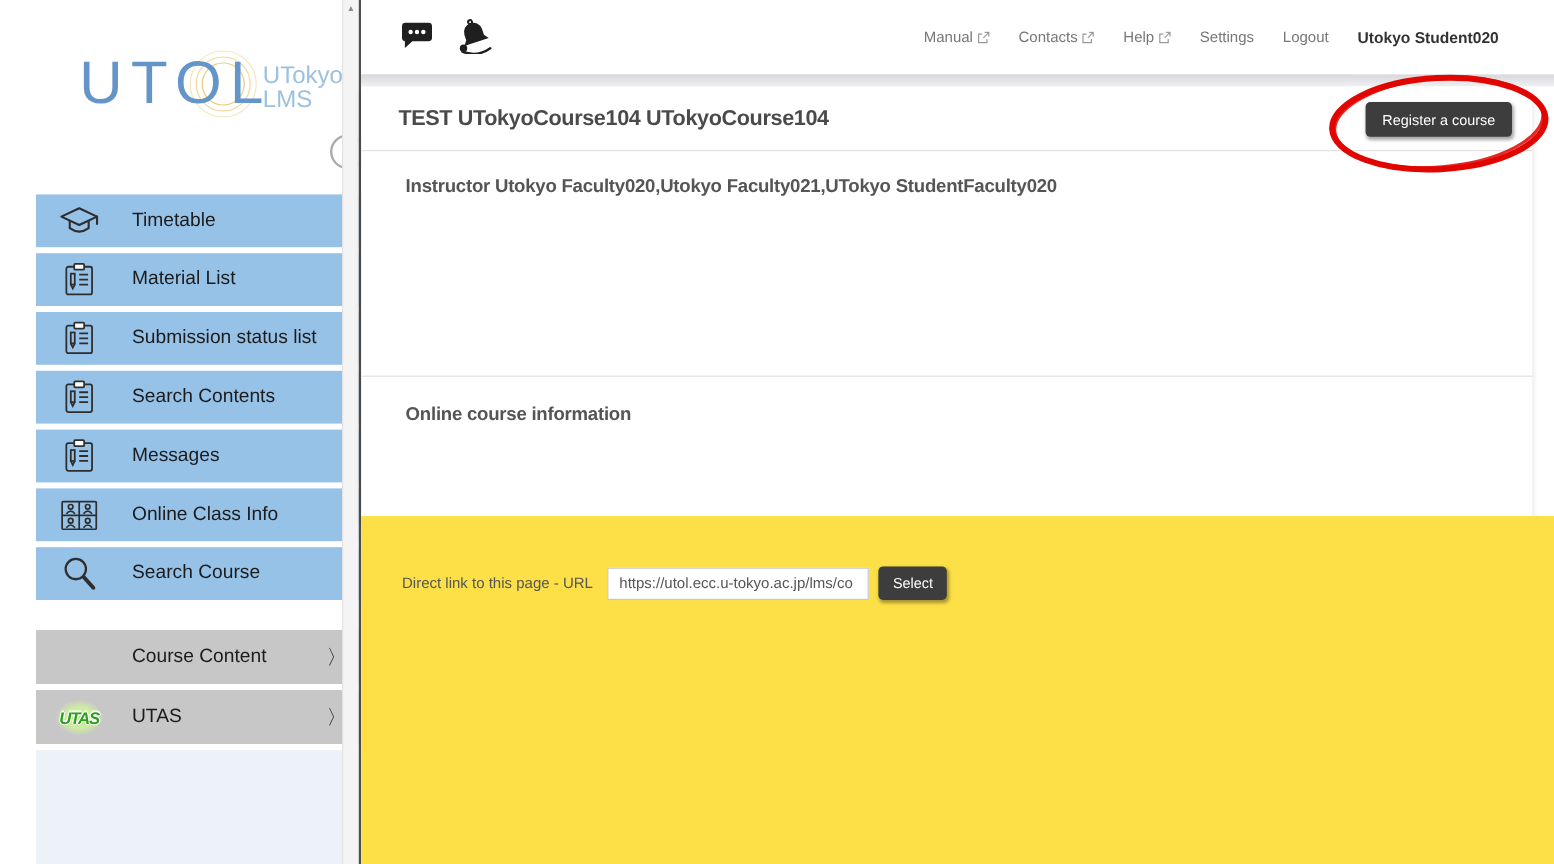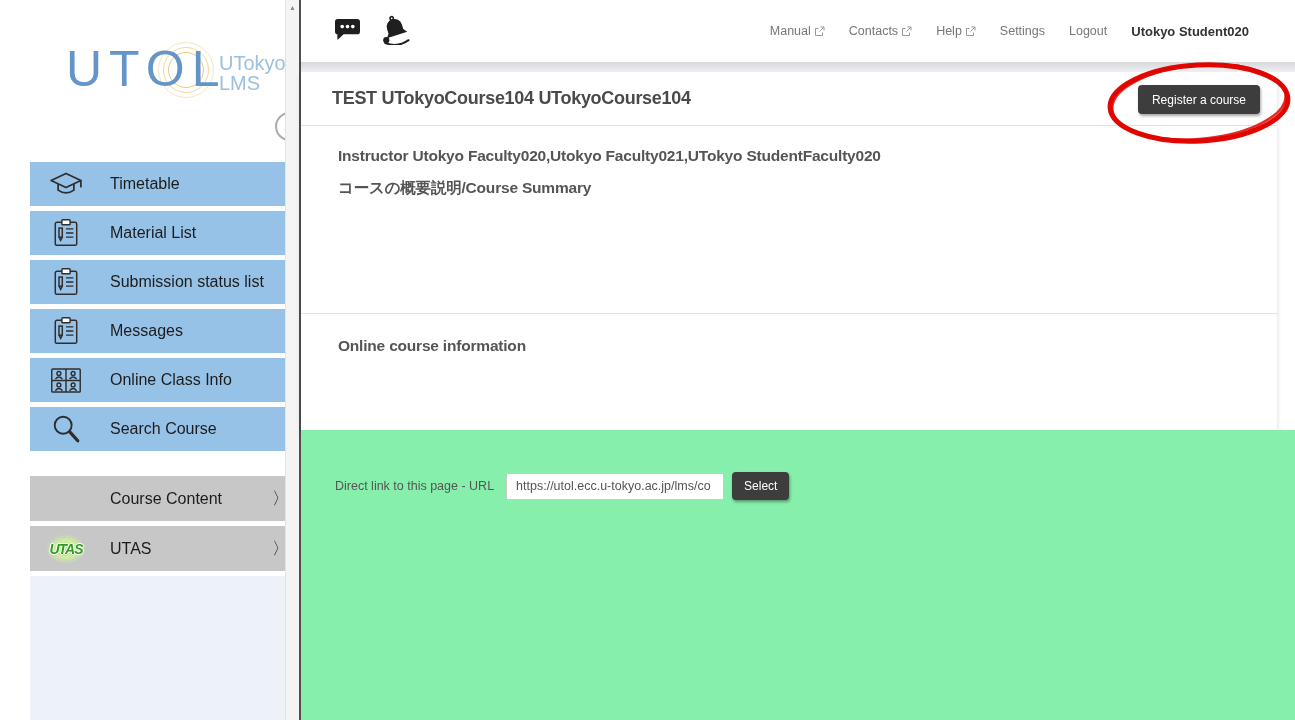--- a/index.html
+++ b/index.html
@@ -63,21 +63,21 @@
               box-shadow:1px 2px 3px rgba(0,0,0,.35); }
   .register { position:absolute; right:17px; top:13px; height:29px; padding:0 14px; font-size:12px; }
   .red-ellipse { position:absolute; left:800px; top:58px; z-index:5; pointer-events:none; }
 
   .card-body { height:188px; border-bottom:1px solid #e2e2e2; padding:21px 0 0 37px; }
   .bline { font-weight:bold; color:#555; font-size:15.5px; letter-spacing:-.2px; }
   .card-body .bline { margin-bottom:13px; }
   .card-body .bline.term { margin-bottom:20px; }
   .card-online { padding:23px 0 0 37px; }
 
-  .below { position:absolute; left:0; top:430px; width:994px; height:290px; background:#86efac; }
+  .below { position:absolute; left:0; top:430px; width:994px; height:290px; background:#fde047; }
   .direct-link-row { position:absolute; left:34px; top:42px; display:flex; align-items:center; }
   .dl-label { font-size:12.5px; color:#555; }
   .dl-input { width:218px; height:27px; margin-left:12px; border:1px solid #c9c9c9; background:#fff;
               padding:0 9px; font-size:12.5px; color:#555; font-family:"Liberation Sans",sans-serif; }
   .select { margin-left:8px; height:28px; padding:0 12px; font-size:12px; }
 </style>
 </head>
 <body>
 
 <div class="stage">
@@ -129,20 +129,32 @@
           <rect x="4" y="5" width="26" height="28" rx="2"></rect>
             <rect x="12" y="2" width="10" height="6" rx="1" fill="#fff"></rect>
           <rect x="8.5" y="12" width="4" height="11"></rect>
             <path d="M8.5 23 l2 4 2 -4"></path>
           <path d="M17 13 h9 M17 18 h9 M17 23 h9"></path>
         </svg>
       </span>
       <span class="mlabel">Submission status list</span>
     </div>
 
+    <div class="menu-item">
+      <span class="micon">
+        <svg width="28" height="30" viewBox="0 0 34 36" fill="none" stroke="#2e2e2e" stroke-width="1.8">
+          <rect x="4" y="5" width="26" height="28" rx="2"></rect>
+            <rect x="12" y="2" width="10" height="6" rx="1" fill="#fff"></rect>
+          <rect x="8.5" y="12" width="4" height="11"></rect>
+            <path d="M8.5 23 l2 4 2 -4"></path>
+          <path d="M17 13 h9 M17 18 h9 M17 23 h9"></path>
+        </svg>
+      </span>
+      <span class="mlabel">Search Contents</span>
+    </div>
 
     <div class="menu-item">
       <span class="micon">
         <svg width="28" height="30" viewBox="0 0 34 36" fill="none" stroke="#2e2e2e" stroke-width="1.8">
           <rect x="4" y="5" width="26" height="28" rx="2"></rect>
             <rect x="12" y="2" width="10" height="6" rx="1" fill="#fff"></rect>
           <rect x="8.5" y="12" width="4" height="11"></rect>
             <path d="M8.5 23 l2 4 2 -4"></path>
           <path d="M17 13 h9 M17 18 h9 M17 23 h9"></path>
         </svg>
@@ -265,21 +277,20 @@
 
     <div class="topbar-shadow"></div>
 
     <section class="card">
       <div class="card-header">
         <h1 class="course-title">TEST UTokyoCourse104 UTokyoCourse104</h1>
         <button class="btn-dark register">Register a course</button>
       </div>
       <div class="card-body">
         <p class="bline">Instructor Utokyo Faculty020,Utokyo Faculty021,UTokyo StudentFaculty020</p>
-        <p class="bline">コースの概要説明/Course Summary</p>
       </div>
       <div class="card-online">
         <p class="bline">Online course information</p>
       </div>
     </section>
 
     <svg class="red-ellipse" width="196" height="92" viewBox="0 0 196 92">
       <ellipse cx="98" cy="45" rx="89" ry="38" fill="none" stroke="#e10600" stroke-width="5" transform="rotate(-3 98 45)" stroke-linecap="round"></ellipse>
       <ellipse cx="98" cy="44" rx="87" ry="37" fill="none" stroke="#e10600" stroke-width="2.5" transform="rotate(-5 98 44)" opacity=".85"></ellipse>
     </svg>

